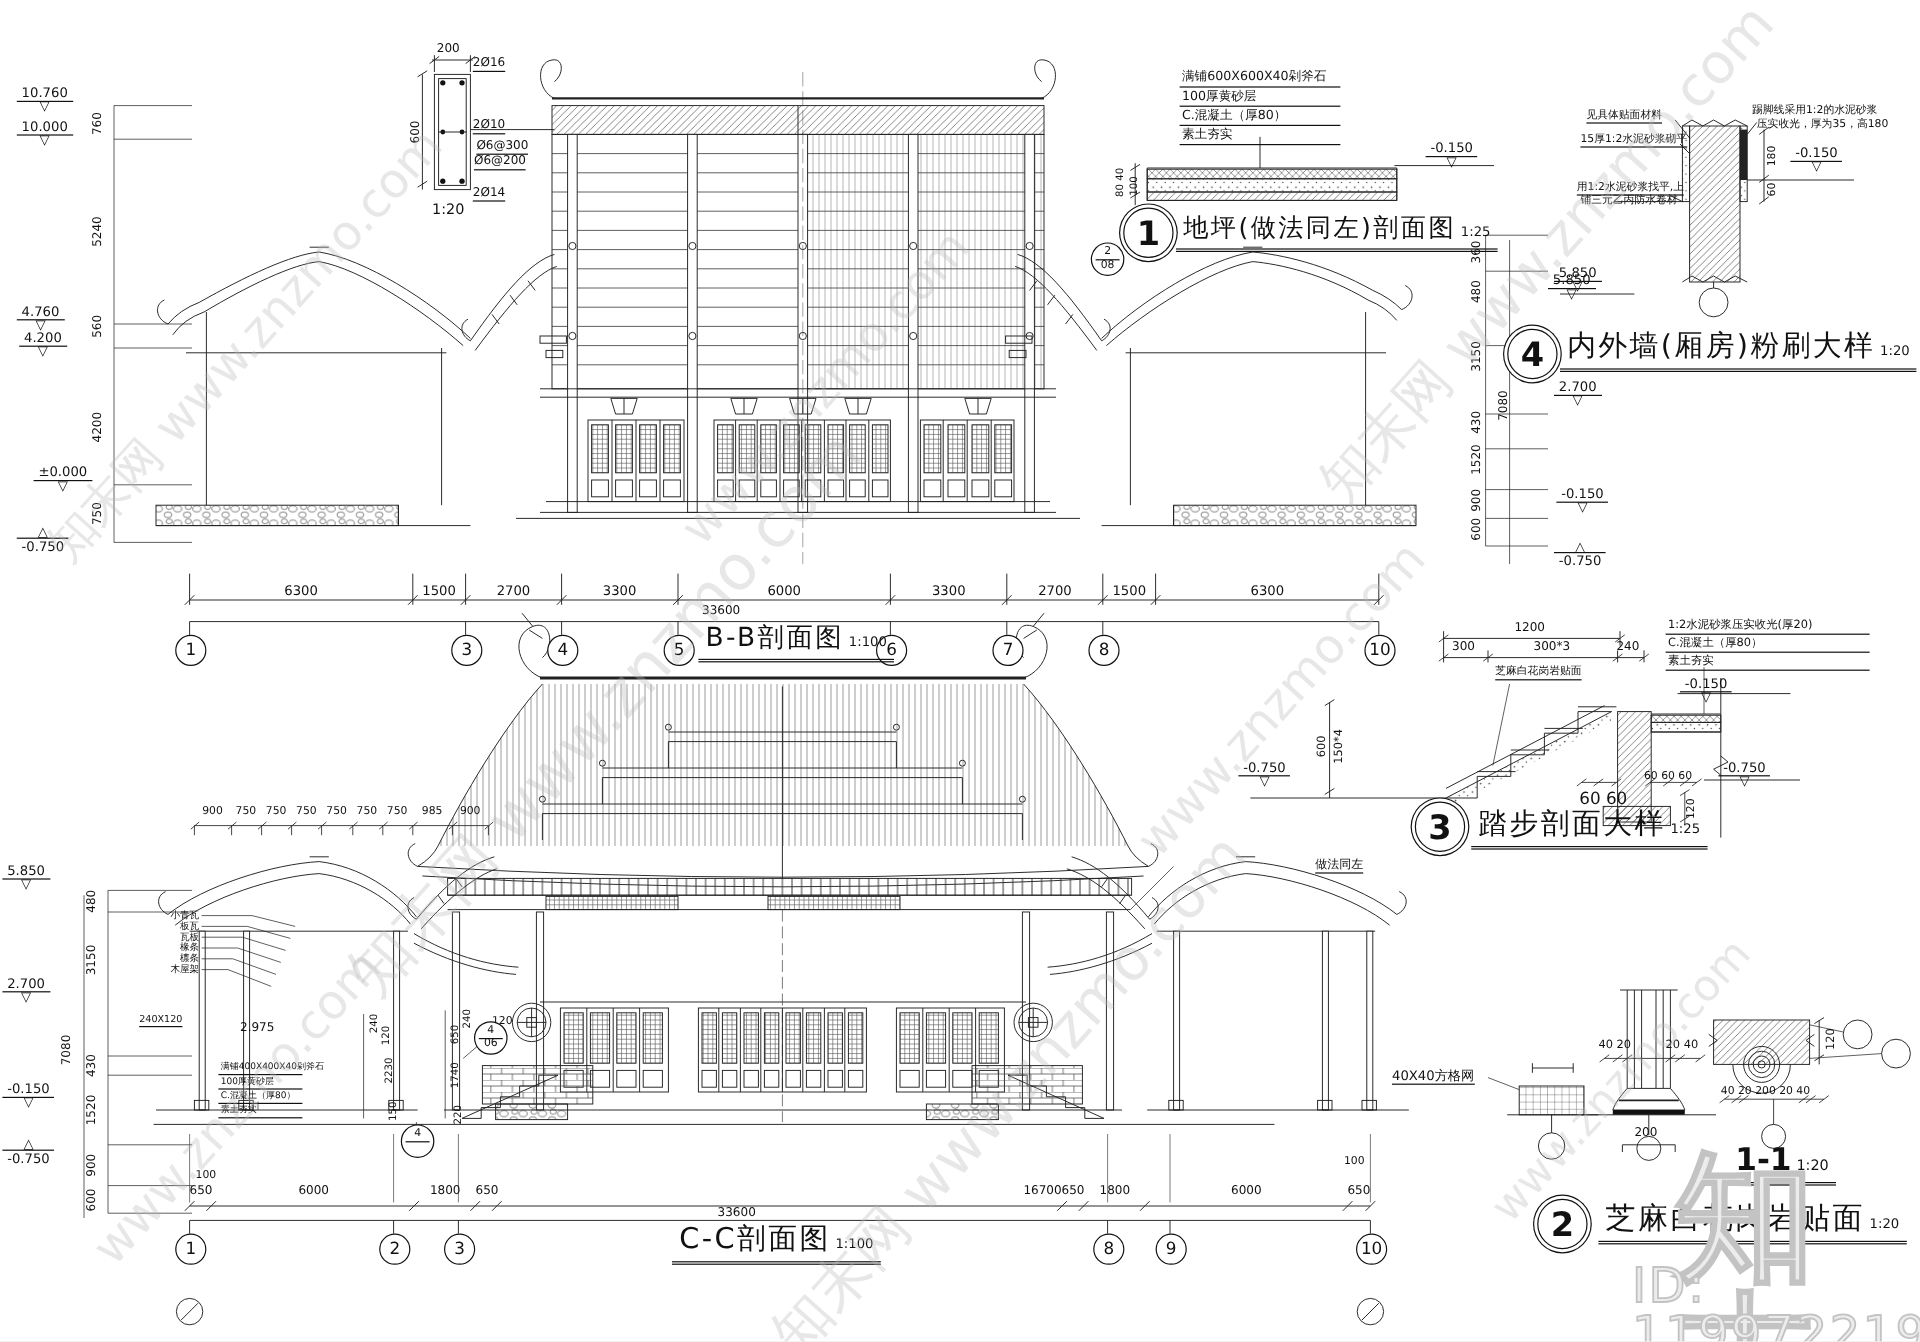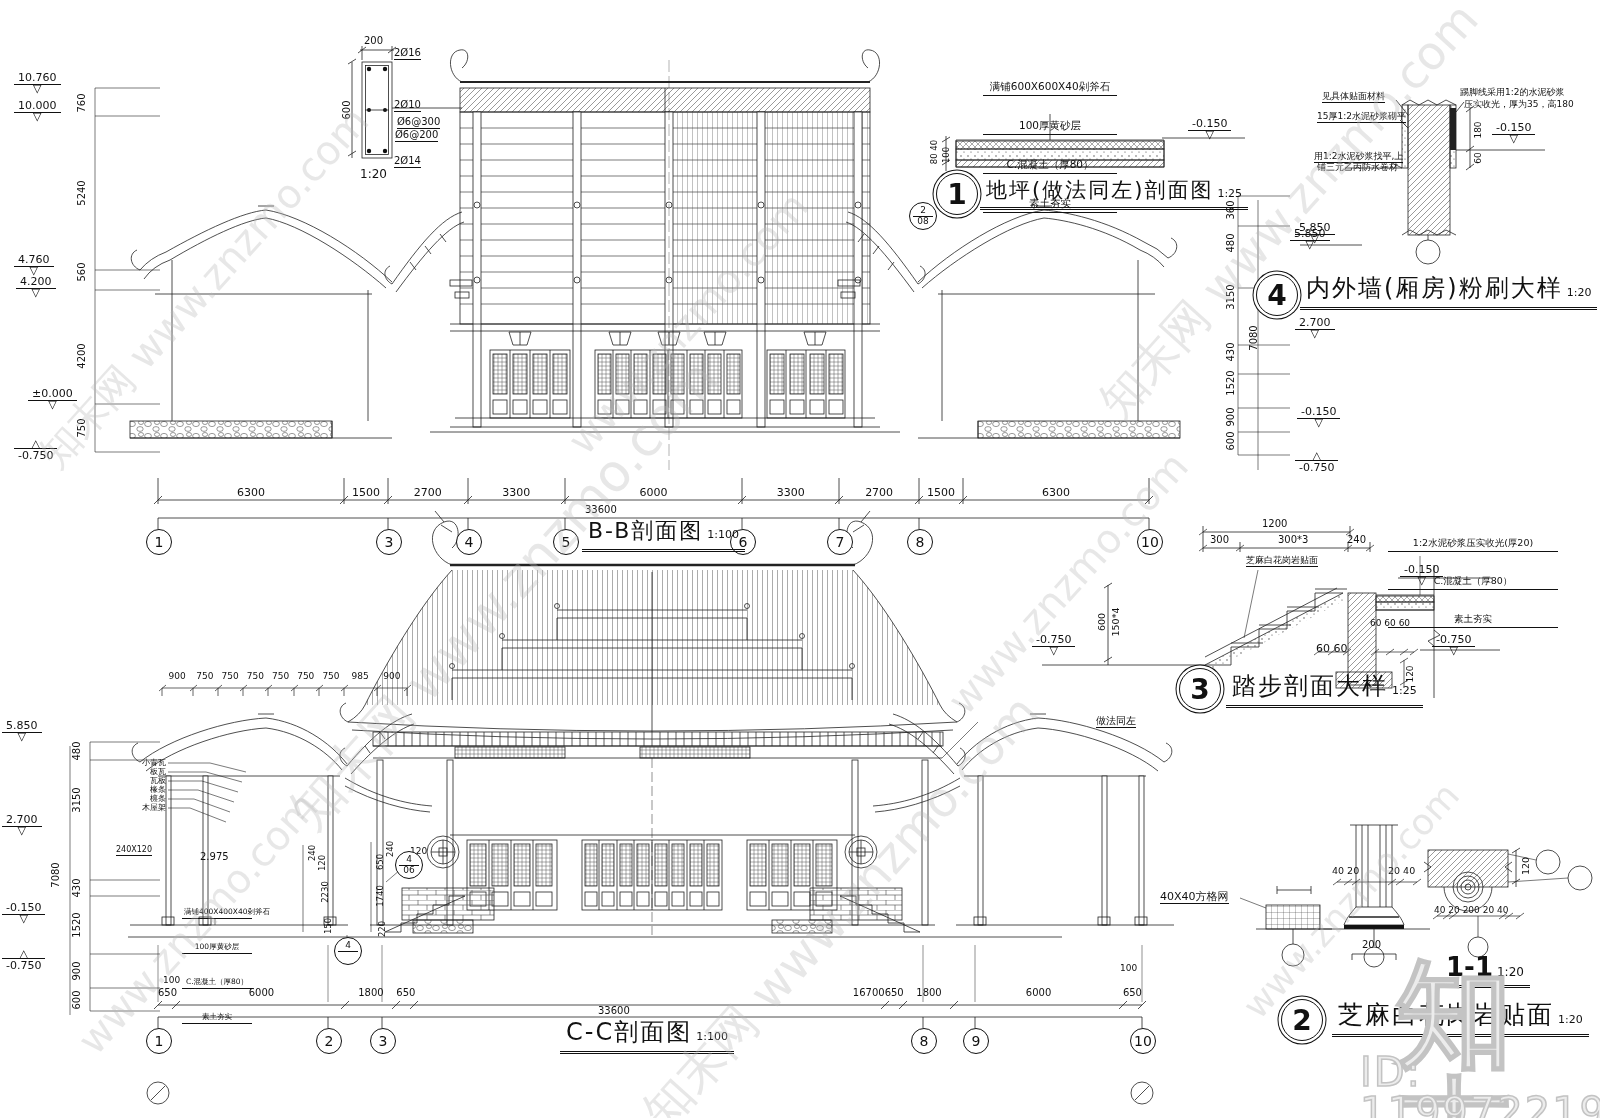--- a/index.html
+++ b/index.html
@@ -27,21 +27,21 @@
           font-size:9px;line-height:1.1;z-index:7;}
   .ref-bubble .t,.ref-bubble .b{width:80%;text-align:center;}
   .ref-bubble .b{border-top:1px solid #111;}
   .fig-title{position:absolute;display:flex;align-items:baseline;gap:4px;
           border-bottom:3px double #111;padding:0 6px 3px;white-space:nowrap;z-index:7;background:transparent;}
   .fig-title .t{font-size:22px;letter-spacing:2px;}
   .fig-title .s{font-size:11px;}
   .dimrow{position:absolute;display:flex;z-index:6;}
   .dimrow>div{flex-basis:0;text-align:center;line-height:1;white-space:nowrap;overflow:visible;}
   .layers{position:absolute;z-index:6;}
-  .layers>div{border-bottom:1px solid #111;text-align:center;padding:0 2px 1px;white-space:nowrap;margin-top:23px;}
+  .layers>div{border-bottom:1px solid #111;padding:0 2px 1px;white-space:nowrap;}
   .rooflist{position:absolute;z-index:6;}
   .rooflist>div{font-size:8px;line-height:9px;text-align:right;white-space:nowrap;}
   .wm{position:absolute;color:rgba(185,185,185,.34);transform:rotate(-48deg);
       white-space:nowrap;pointer-events:none;font-size:40px;z-index:9;}
   .outline{color:#ececec;-webkit-text-stroke:1.5px #c3c3c3;}
   .wm-big{position:absolute;pointer-events:none;z-index:9;font-weight:bold;
       letter-spacing:10px;font-size:118px;line-height:1;}
   .id-label{position:absolute;pointer-events:none;z-index:9;font-size:40px;letter-spacing:2px;line-height:1;}
 </style>
 </head>
@@ -624,22 +624,22 @@
 <div class="layers" style="left:1388px;top:514px;width:170px;font-size:9.5px">
       <div class="r">1:2水泥砂浆压实收光(厚20)</div>
       <div class="r">C.混凝土（厚80）</div>
       <div class="r">素土夯实</div>
     </div>
 <div class="level" style="left:1400px;top:564px"><span class="v">-0.150</span></div>
 <div class="level" style="left:1432px;top:634px"><span class="v">-0.750</span></div>
 <div class="level" style="left:1032px;top:634px"><span class="v">-0.750</span></div>
 <div class="vlbl" style="left:1102px;top:622px;font-size:9.5px">600</div>
 <div class="vlbl" style="left:1116px;top:622px;font-size:9.5px">150*4</div>
-<div class="lbl" style="left:1316px;top:643px;font-size:11px">60 60</div>
-<div class="lbl" style="left:1370px;top:619px;font-size:9px">60 60 60</div>
+<div class="lbl" style="left:1316px;top:659px;font-size:14px">60 60</div>
+<div class="lbl" style="left:1370px;top:643px;font-size:9px">60 60 60</div>
 <div class="vlbl" style="left:1410px;top:674px;font-size:9px">120</div>
 <div class="big-bubble" style="left:1179px;top:668px">
       <span>3</span>
     </div>
 <div class="fig-title" style="left:1226px;top:670px">
   <span class="t" style="font-size:24px">踏步剖面大样</span>
       <span class="s">1:25</span>
 </div>
 
 <div class="lbl u" style="left:1160px;top:891px;font-size:11px">40X40方格网</div>

